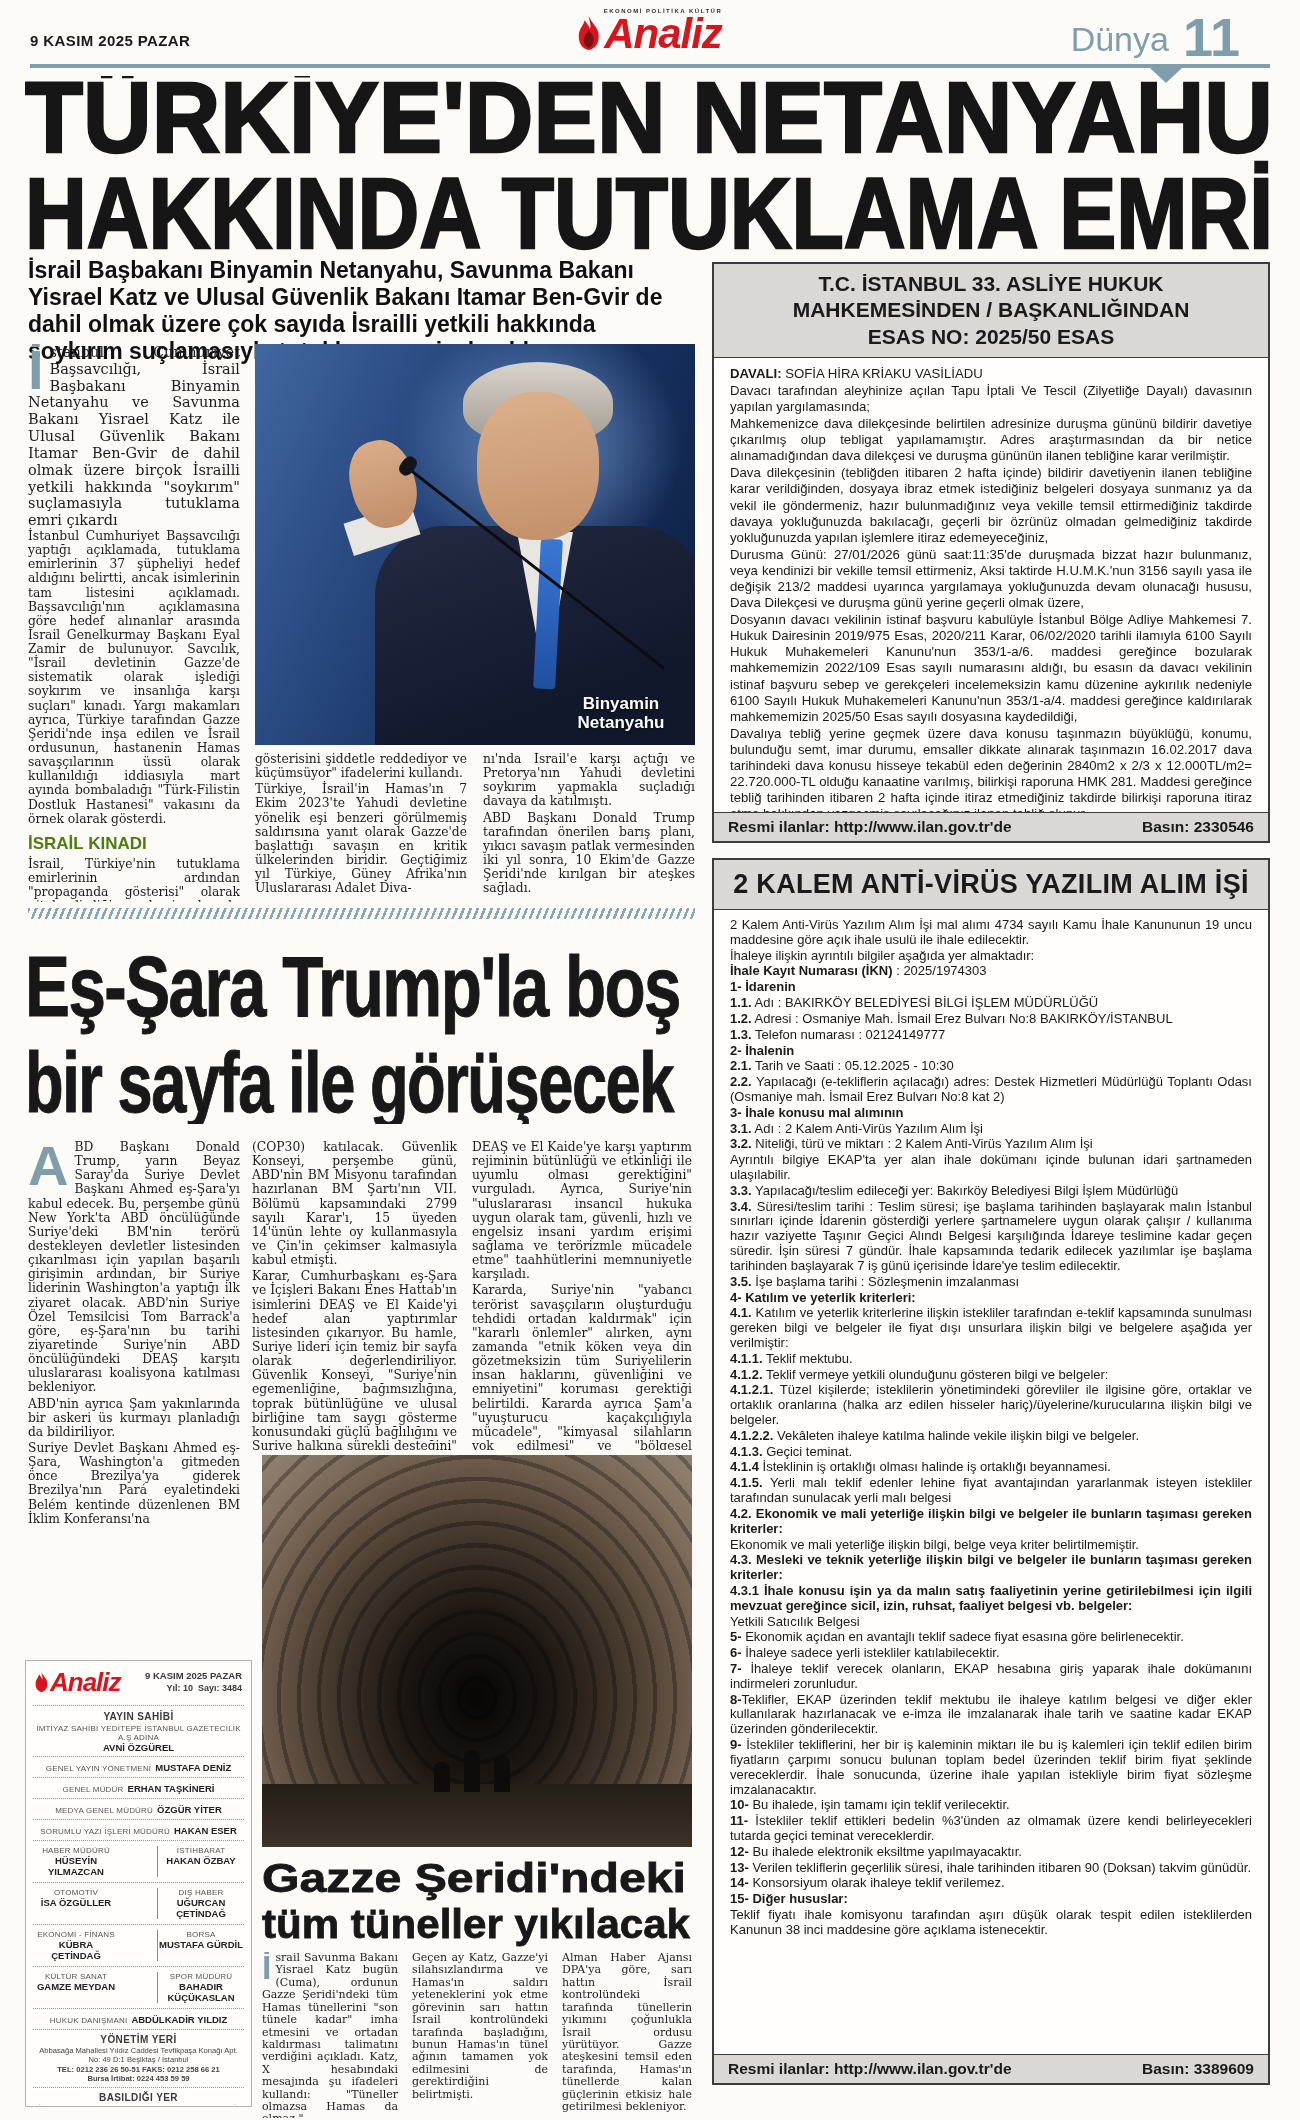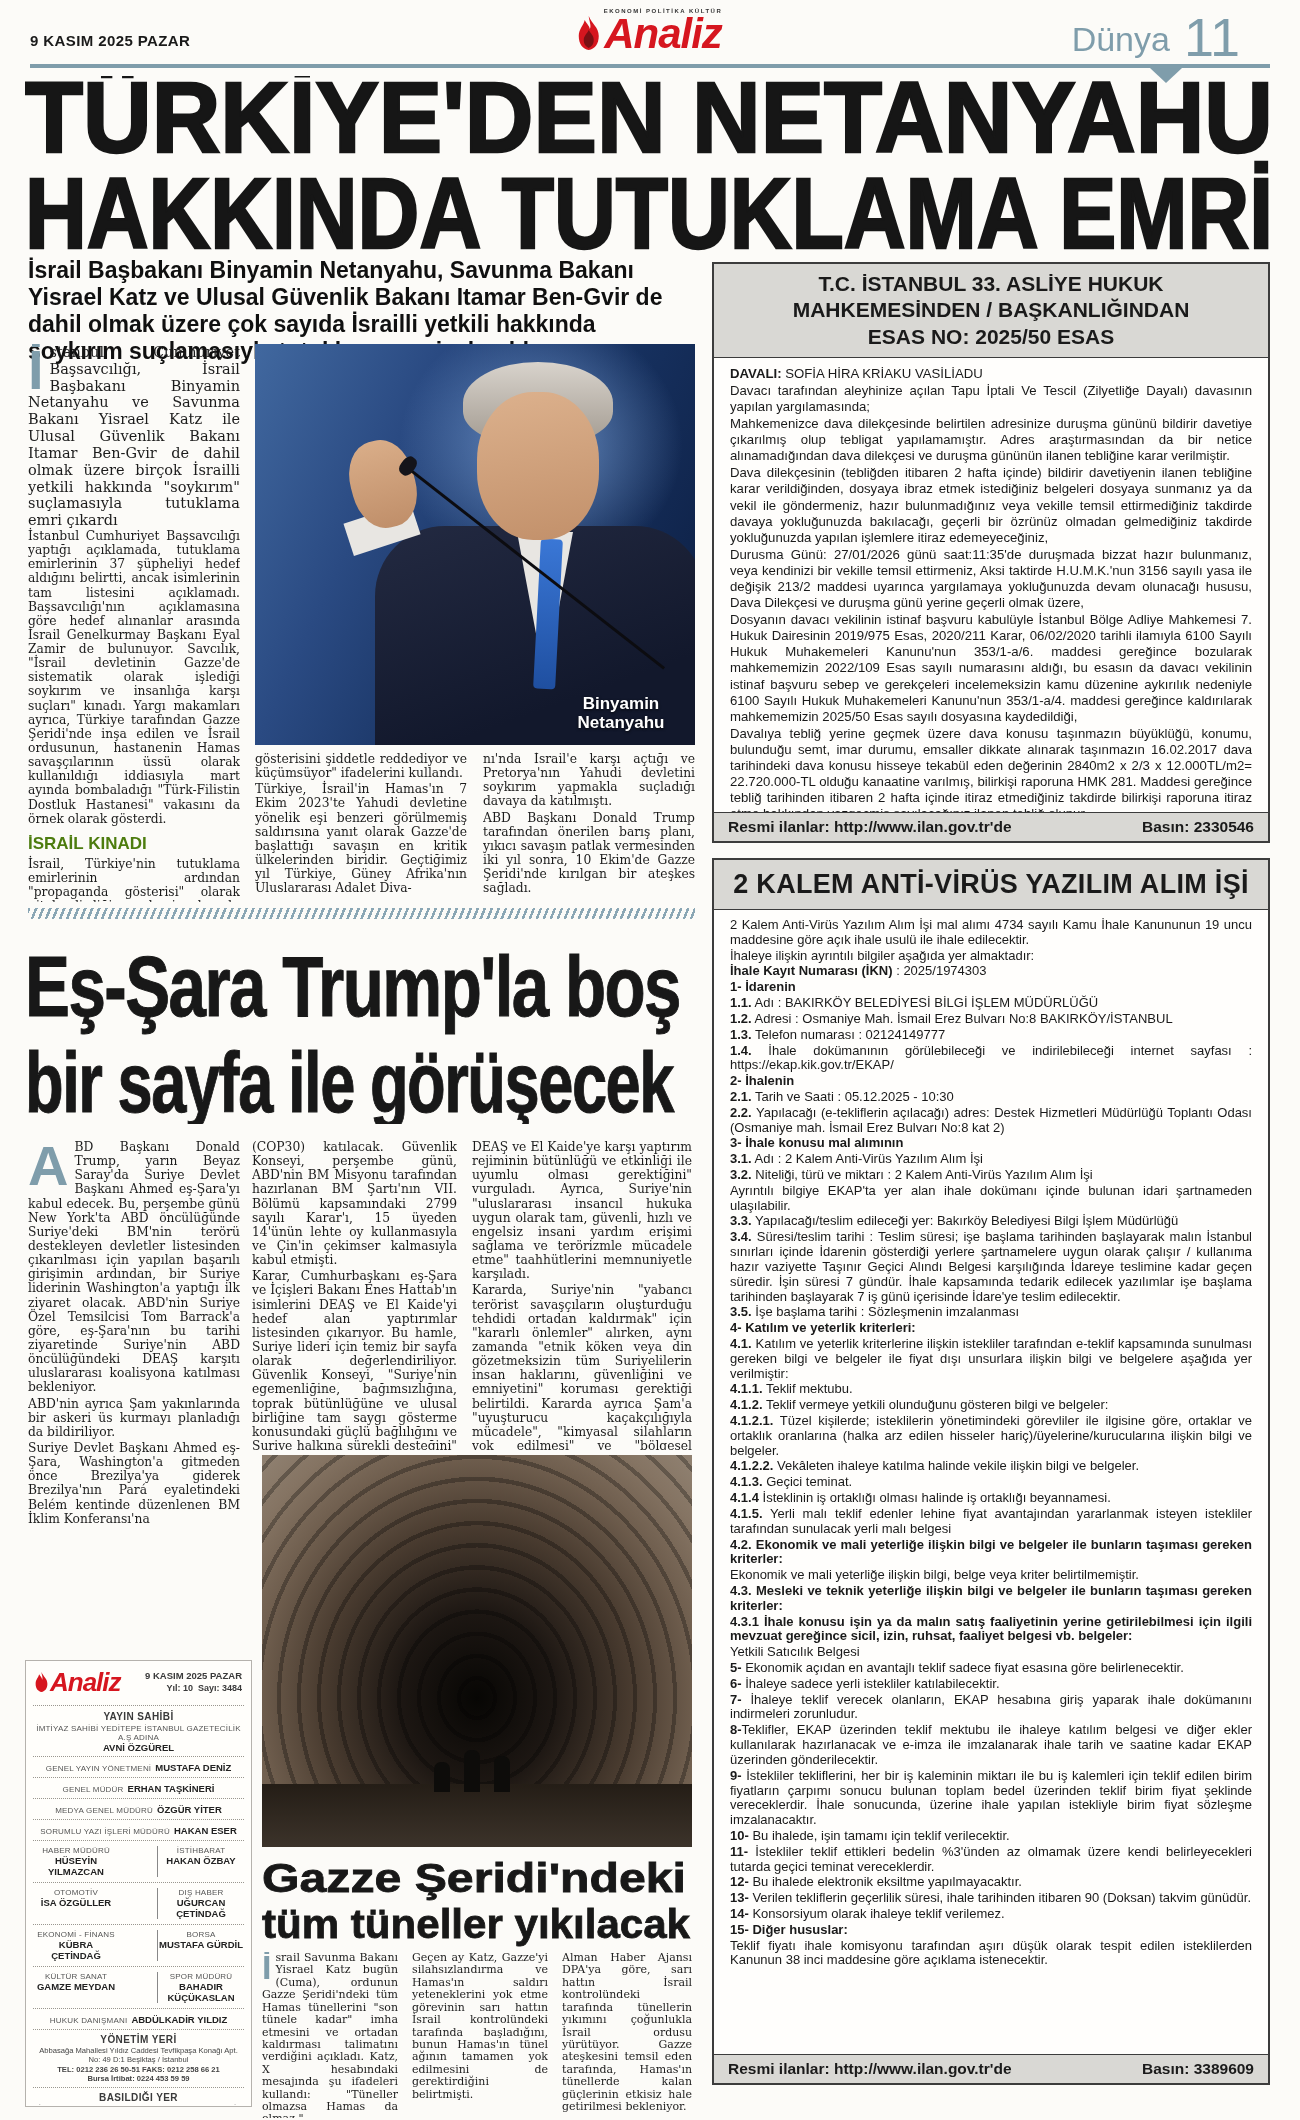--- a/index.html
+++ b/index.html
@@ -7,21 +7,21 @@
   .page{position:relative;width:1300px;height:2120px;background:#fcfbf8;margin:0 auto;overflow:hidden;
         font-family:"Liberation Sans",sans-serif;color:#1a1a1a;}
   
   .hdr-date{position:absolute;left:30px;top:32px;font-size:15px;font-weight:bold;letter-spacing:.4px;}
   .brand{position:absolute;left:50%;top:8px;transform:translateX(-50%);text-align:center;display:flex;align-items:flex-end;gap:4px;}
   .brand-txt{display:flex;flex-direction:column;align-items:center;line-height:1;}
   .brand-top{font-size:6px;letter-spacing:1.5px;color:#333;font-weight:bold;}
   .brand-name{font-size:42px;font-weight:bold;font-style:italic;color:#d6161f;letter-spacing:-1px;line-height:.95;}
   .hdr-section{position:absolute;right:60px;top:10px;display:flex;align-items:flex-start;gap:14px;color:#7f9dab;text-align:center;}
   .hdr-section .sec{font-size:34px;margin-top:10px;}
-  .hdr-section .num{font-size:54px;font-weight:normal;line-height:1;}
+  .hdr-section .num{font-size:54px;font-weight:bold;line-height:1;}
   .hdr-rule{position:absolute;left:30px;right:30px;top:64px;height:4px;background:#7f9dab;}
   .hdr-notch{position:absolute;right:118px;top:68px;width:0;height:0;border-left:16px solid transparent;border-right:16px solid transparent;border-top:15px solid #7f9dab;}
   
   .mainhead{position:absolute;left:25px;top:76px;}
   .mainhead text{font-family:"Liberation Sans",sans-serif;font-weight:bold;font-size:100px;fill:#161616;stroke:#161616;stroke-width:2.5px;}
   .subhead{position:absolute;left:28px;top:257px;width:640px;font-size:23px;font-weight:bold;line-height:1.18;color:#101010;}
   
   .serif{font-family:"DejaVu Serif",serif;text-align:justify;color:#1c1c1c;}
   .lead-col1{position:absolute;left:28px;top:344px;width:212px;height:558px;overflow:hidden;}
   .lead-col1 .p1{font-size:14.5px;line-height:1.16;margin:0;}
@@ -320,21 +320,20 @@
   <div class="notice notice-tender">
     <div class="notice-head">2 KALEM ANTİ-VİRÜS YAZILIM ALIM İŞİ</div>
     <div class="notice-body">
       <p class="ti"><b></b><span>2 Kalem Anti-Virüs Yazılım Alım İşi mal alımı 4734 sayılı Kamu İhale Kanununun 19 uncu maddesine göre açık ihale usulü ile ihale edilecektir.</span></p>
       <p class="ti"><b></b><span>İhaleye ilişkin ayrıntılı bilgiler aşağıda yer almaktadır:</span></p>
       <p class="ti"><b>İhale Kayıt Numarası (İKN)</b><span> :  2025/1974303</span></p>
       <p class="ti"><b>1- İdarenin</b><span></span></p>
       <p class="ti"><b>1.1.</b><span> Adı : BAKIRKÖY BELEDİYESİ BİLGİ İŞLEM MÜDÜRLÜĞÜ</span></p>
       <p class="ti"><b>1.2.</b><span> Adresi : Osmaniye Mah. İsmail Erez Bulvarı No:8 BAKIRKÖY/İSTANBUL</span></p>
       <p class="ti"><b>1.3.</b><span> Telefon numarası : 02124149777</span></p>
-      <p class="ti"><b>1.4.</b><span> İhale dokümanının görülebileceği ve indirilebileceği internet sayfası : https://ekap.kik.gov.tr/EKAP/</span></p>
       <p class="ti"><b>2- İhalenin</b><span></span></p>
       <p class="ti"><b>2.1.</b><span> Tarih ve Saati : 05.12.2025 - 10:30</span></p>
       <p class="ti"><b>2.2.</b><span> Yapılacağı (e-tekliflerin açılacağı) adres: Destek Hizmetleri Müdürlüğü Toplantı Odası (Osmaniye mah. İsmail Erez Bulvarı No:8 kat 2)</span></p>
       <p class="ti"><b>3- İhale konusu mal alımının</b><span></span></p>
       <p class="ti"><b>3.1.</b><span> Adı : 2 Kalem Anti-Virüs Yazılım Alım İşi</span></p>
       <p class="ti"><b>3.2.</b><span> Niteliği, türü ve miktarı : 2 Kalem Anti-Virüs Yazılım Alım İşi</span></p>
       <p class="ti"><b></b><span>Ayrıntılı bilgiye EKAP'ta yer alan ihale dokümanı içinde bulunan idari şartnameden ulaşılabilir.</span></p>
       <p class="ti"><b>3.3.</b><span> Yapılacağı/teslim edileceği yer: Bakırköy Belediyesi Bilgi İşlem Müdürlüğü</span></p>
       <p class="ti"><b>3.4.</b><span> Süresi/teslim tarihi : Teslim süresi; işe başlama tarihinden başlayarak malın İstanbul sınırları içinde İdarenin gösterdiği yerlere şartnamelere uygun olarak çalışır / kullanıma hazır vaziyette Taşınır Geçici Alındı Belgesi karşılığında İdareye teslimine kadar geçen süredir. İşin süresi 7 gündür. İhale kapsamında tedarik edilecek yazılımlar işe başlama tarihinden başlayarak 7 iş günü içerisinde İdare'ye teslim edilecektir.</span></p>
       <p class="ti"><b>3.5.</b><span> İşe başlama tarihi : Sözleşmenin imzalanması</span></p>

